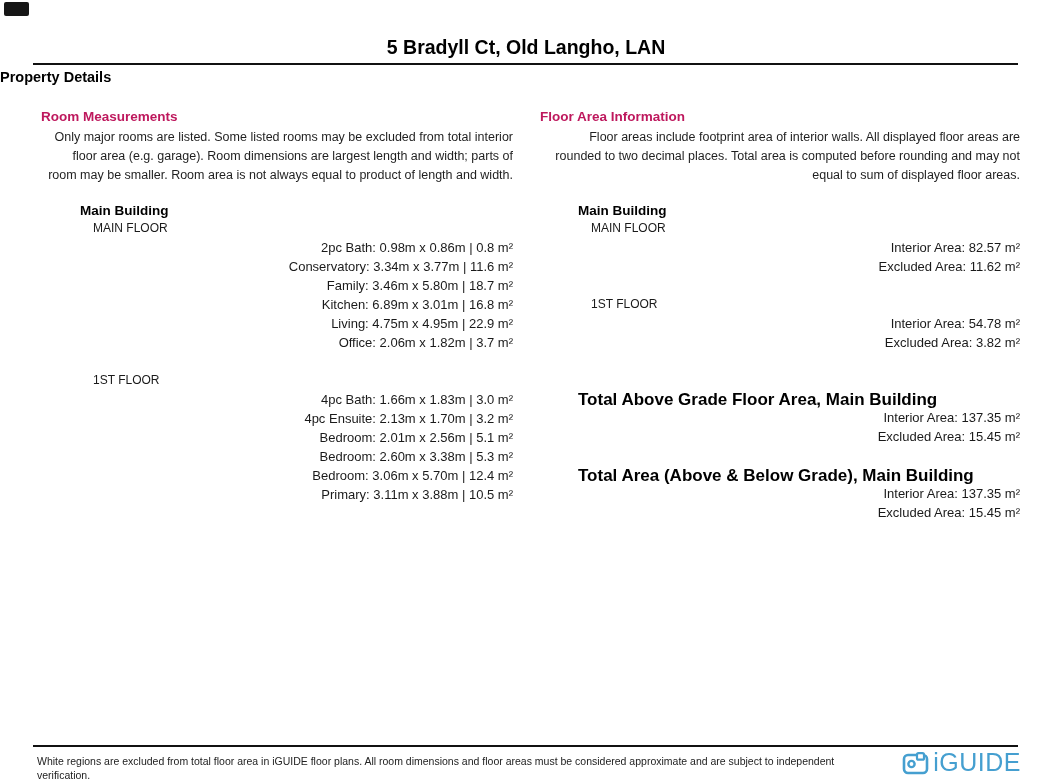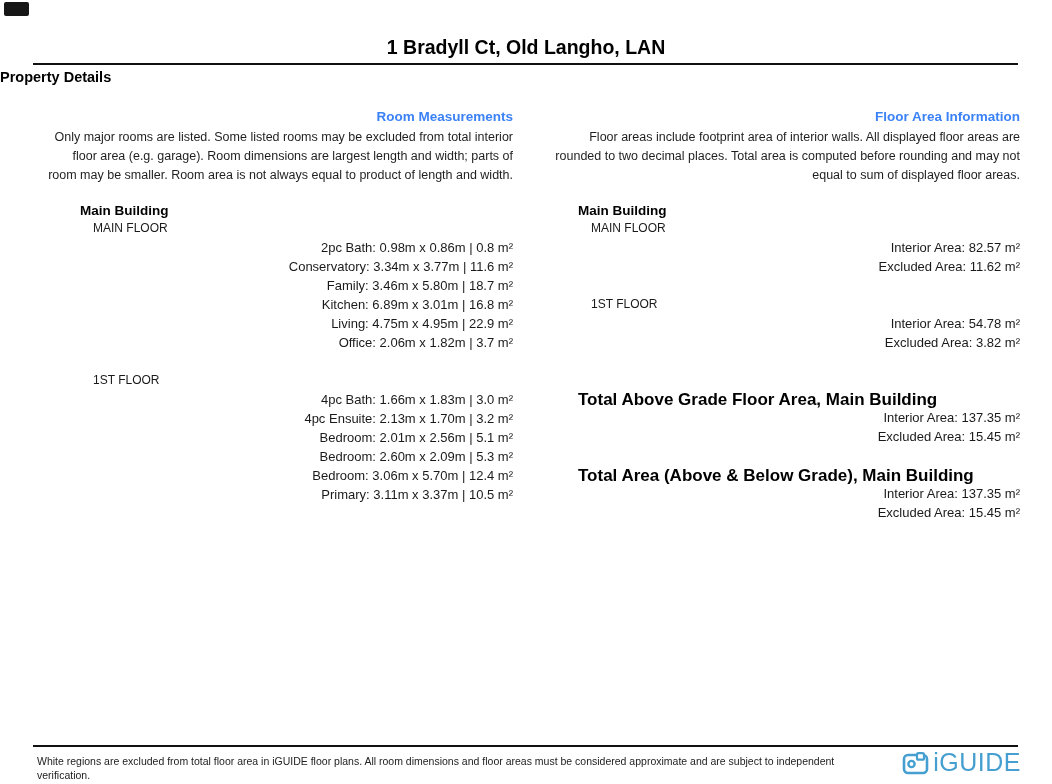--- a/index.html
+++ b/index.html
@@ -48,22 +48,21 @@
     color: #000000;
   }
   .col { position: absolute; top: 108px; }
   .col-left  { left: 41px;  width: 472px; }
   .col-right { left: 540px; width: 480px; }
   .section-heading {
     margin: 0;
     font-size: 13.5px;
     font-weight: bold;
     line-height: 17px;
-    color: #3b82f6;
-    text-align: right;
+    color: #be185d;
   }
   .desc {
     margin: 3px 0 0 0;
     font-size: 12.5px;
     line-height: 19px;
     color: #1f1f1f;
     text-align: right;
   }
   .bldg-name {
     margin-top: 17px;
@@ -125,21 +124,21 @@
     letter-spacing: 0.5px;
   }
 </style>
 </head>
 <body>
 
 <div class="page">
 
   <div class="corner-mark"></div>
 
-  <h1 class="title">1 Bradyll Ct, Old Langho, LAN</h1>
+  <h1 class="title">5 Bradyll Ct, Old Langho, LAN</h1>
   <div class="rule rule-top"></div>
   <h2 class="subtitle">Property Details</h2>
 
   <section class="col col-left">
     <h3 class="section-heading">Room Measurements</h3>
     <p class="desc">Only major rooms are listed. Some listed rooms may be excluded from total interior floor area (e.g. garage). Room dimensions are largest length and width; parts of room may be smaller. Room area is not always equal to product of length and width.</p>
 
     <div class="bldg-name">Main Building</div>
 
     <div class="floor">
@@ -153,23 +152,23 @@
         <div class="line">Office: 2.06m x 1.82m | 3.7 m²</div>
       </div>
     </div>
 
     <div class="floor floor-gap">
       <div class="floor-name">1ST FLOOR</div>
       <div class="lines">
         <div class="line">4pc Bath: 1.66m x 1.83m | 3.0 m²</div>
         <div class="line">4pc Ensuite: 2.13m x 1.70m | 3.2 m²</div>
         <div class="line">Bedroom: 2.01m x 2.56m | 5.1 m²</div>
-        <div class="line">Bedroom: 2.60m x 2.09m | 5.3 m²</div>
+        <div class="line">Bedroom: 2.60m x 3.38m | 5.3 m²</div>
         <div class="line">Bedroom: 3.06m x 5.70m | 12.4 m²</div>
-        <div class="line">Primary: 3.11m x 3.37m | 10.5 m²</div>
+        <div class="line">Primary: 3.11m x 3.88m | 10.5 m²</div>
       </div>
     </div>
   </section>
 
   <section class="col col-right">
     <h3 class="section-heading">Floor Area Information</h3>
     <p class="desc">Floor areas include footprint area of interior walls. All displayed floor areas are rounded to two decimal places. Total area is computed before rounding and may not equal to sum of displayed floor areas.</p>
 
     <div class="bldg-name">Main Building</div>
 

